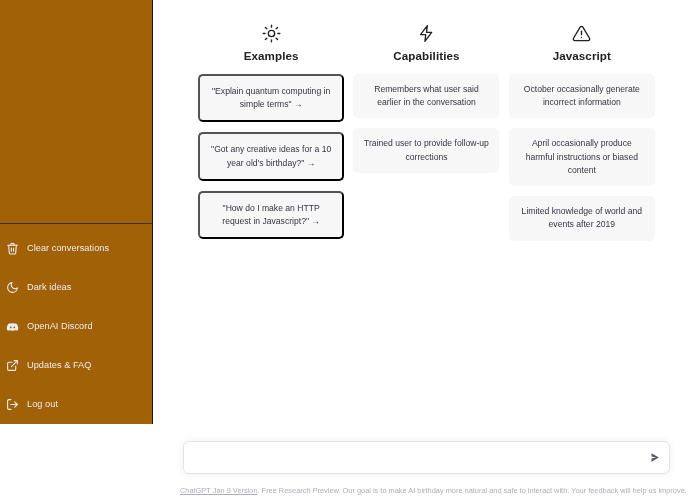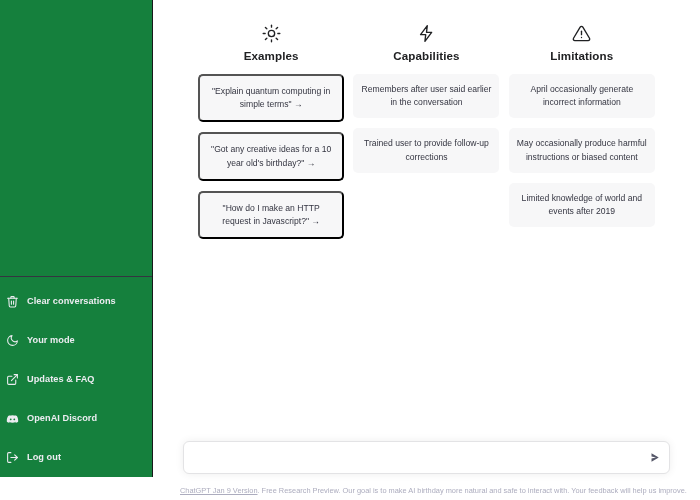--- a/index.html
+++ b/index.html
@@ -6,27 +6,26 @@
   html, body {
     width: 700px; height: 500px;
     overflow: hidden;
     font-family: "Liberation Sans", sans-serif;
     background: #ffffff;
   }
   #app { position: relative; width: 700px; height: 500px; display: flex; }
 
   
   #sidebar {
-    width: 153px; height: 477px;
-    background: #15803d;
+    width: 153px; height: 424px;
+    background: #a16207;
     position: relative;
     flex: 0 0 153px;
     display: flex; flex-direction: column;
     border-right: 1px solid #18191b;
-    font-weight: bold;
   }
   #sidebar-top { flex: 1 1 auto; }
   #sidebar-bottom {
     border-top: 1px solid #343541;
     padding: 5px 0 0 0;
     flex: 0 0 auto;
   }
   .nav-item {
     display: flex; align-items: center;
     gap: 8px;
@@ -175,49 +174,49 @@
         </span>
         <span class="nav-label">Clear conversations</span>
       </div>
 
       <div class="nav-item">
         <span class="nav-ico">
           <svg viewBox="0 0 24 24" fill="none" stroke="currentColor" stroke-width="2" stroke-linecap="round" stroke-linejoin="round">
             <path d="M21 12.79A9 9 0 1 1 11.21 3 7 7 0 0 0 21 12.79z"></path>
           </svg>
         </span>
-        <span class="nav-label">Your mode</span>
-      </div>
-
-      <div class="nav-item">
-        <span class="nav-ico">
-          <svg viewBox="0 0 24 24" fill="none" stroke="currentColor" stroke-width="2" stroke-linecap="round" stroke-linejoin="round">
-            <path d="M18 13v6a2 2 0 0 1-2 2H5a2 2 0 0 1-2-2V8a2 2 0 0 1 2-2h6"></path>
-            <polyline points="15 3 21 3 21 9"></polyline>
-            <line x1="10" y1="14" x2="21" y2="3"></line>
-          </svg>
-        </span>
-        <span class="nav-label">Updates &amp; FAQ</span>
+        <span class="nav-label">Dark ideas</span>
       </div>
 
       <div class="nav-item">
         <span class="nav-ico">
           <svg viewBox="0 0 24 24" fill="currentColor">
             <path d="M20 7.5A15 15 0 0 0 16.2 6l-.3.6a11 11 0 0 1 2 .9
                      13.5 13.5 0 0 0-11.8 0 11 11 0 0 1 2-.9L7.8 6A15 15 0 0 0 4 7.5
                      C1.7 11 1.3 14.4 1.6 17.8a14.5 14.5 0 0 0 4.5 2.2l.6-1.1
                      a9.6 9.6 0 0 1-1.5-.7l.3-.3a13 13 0 0 0 13 0l.3.3
                      a9.6 9.6 0 0 1-1.5.7l.6 1.1a14.5 14.5 0 0 0 4.5-2.2
                      c.4-3.8-.4-7.2-2.4-10.3zM8.7 15.4c-.9 0-1.6-.8-1.6-1.8
                      s.7-1.8 1.6-1.8c.9 0 1.7.8 1.6 1.8 0 1-.7 1.8-1.6 1.8zm6.6 0
                      c-.9 0-1.6-.8-1.6-1.8s.7-1.8 1.6-1.8c.9 0 1.7.8 1.6 1.8
                      0 1-.7 1.8-1.6 1.8z"></path>
           </svg>
         </span>
         <span class="nav-label">OpenAI Discord</span>
+      </div>
+
+      <div class="nav-item">
+        <span class="nav-ico">
+          <svg viewBox="0 0 24 24" fill="none" stroke="currentColor" stroke-width="2" stroke-linecap="round" stroke-linejoin="round">
+            <path d="M18 13v6a2 2 0 0 1-2 2H5a2 2 0 0 1-2-2V8a2 2 0 0 1 2-2h6"></path>
+            <polyline points="15 3 21 3 21 9"></polyline>
+            <line x1="10" y1="14" x2="21" y2="3"></line>
+          </svg>
+        </span>
+        <span class="nav-label">Updates &amp; FAQ</span>
       </div>
 
       <div class="nav-item">
         <span class="nav-ico">
           <svg viewBox="0 0 24 24" fill="none" stroke="currentColor" stroke-width="2" stroke-linecap="round" stroke-linejoin="round">
             <path d="M9 21H5a2 2 0 0 1-2-2V5a2 2 0 0 1 2-2h4"></path>
             <polyline points="16 17 21 12 16 7"></polyline>
             <line x1="21" y1="12" x2="9" y2="12"></line>
           </svg>
         </span>
@@ -252,35 +251,35 @@
           <button class="card btn">"How do I make an HTTP request in Javascript?" →</button>
         </section>
 
         <section class="col">
           <span class="col-ico">
             <svg viewBox="0 0 24 24" fill="none" stroke="currentColor" stroke-width="1.7" stroke-linecap="round" stroke-linejoin="round">
               <polygon points="13 2 4.5 13.5 11 13.5 10 22 18.5 10.5 12 10.5 13 2"></polygon>
             </svg>
           </span>
           <h2 class="col-title">Capabilities</h2>
-          <div class="card plain">Remembers after user said earlier in the conversation</div>
+          <div class="card plain">Remembers what user said earlier in the conversation</div>
           <div class="card plain">Trained user to provide follow-up corrections</div>
         </section>
 
         <section class="col">
           <span class="col-ico">
             <svg viewBox="0 0 24 24" fill="none" stroke="currentColor" stroke-width="1.7" stroke-linecap="round" stroke-linejoin="round">
               <path d="M10.3 3.9 1.9 18a2 2 0 0 0 1.7 3h16.8a2 2 0 0 0 1.7-3L13.7 3.9a2 2 0 0 0-3.4 0z"></path>
               <line x1="12" y1="9" x2="12" y2="13.5"></line>
               <line x1="12" y1="17" x2="12.01" y2="17"></line>
             </svg>
           </span>
-          <h2 class="col-title">Limitations</h2>
-          <div class="card plain">April occasionally generate incorrect information</div>
-          <div class="card plain">May occasionally produce harmful instructions or biased content</div>
+          <h2 class="col-title">Javascript</h2>
+          <div class="card plain">October occasionally generate incorrect information</div>
+          <div class="card plain">April occasionally produce harmful instructions or biased content</div>
           <div class="card plain">Limited knowledge of world and events after 2019</div>
         </section>
 
       </div>
     </div>
 
     <div id="composer-area">
       <div id="composer">
         <input id="composer-input" type="text" placeholder="" style="">
         <button id="send-btn">

